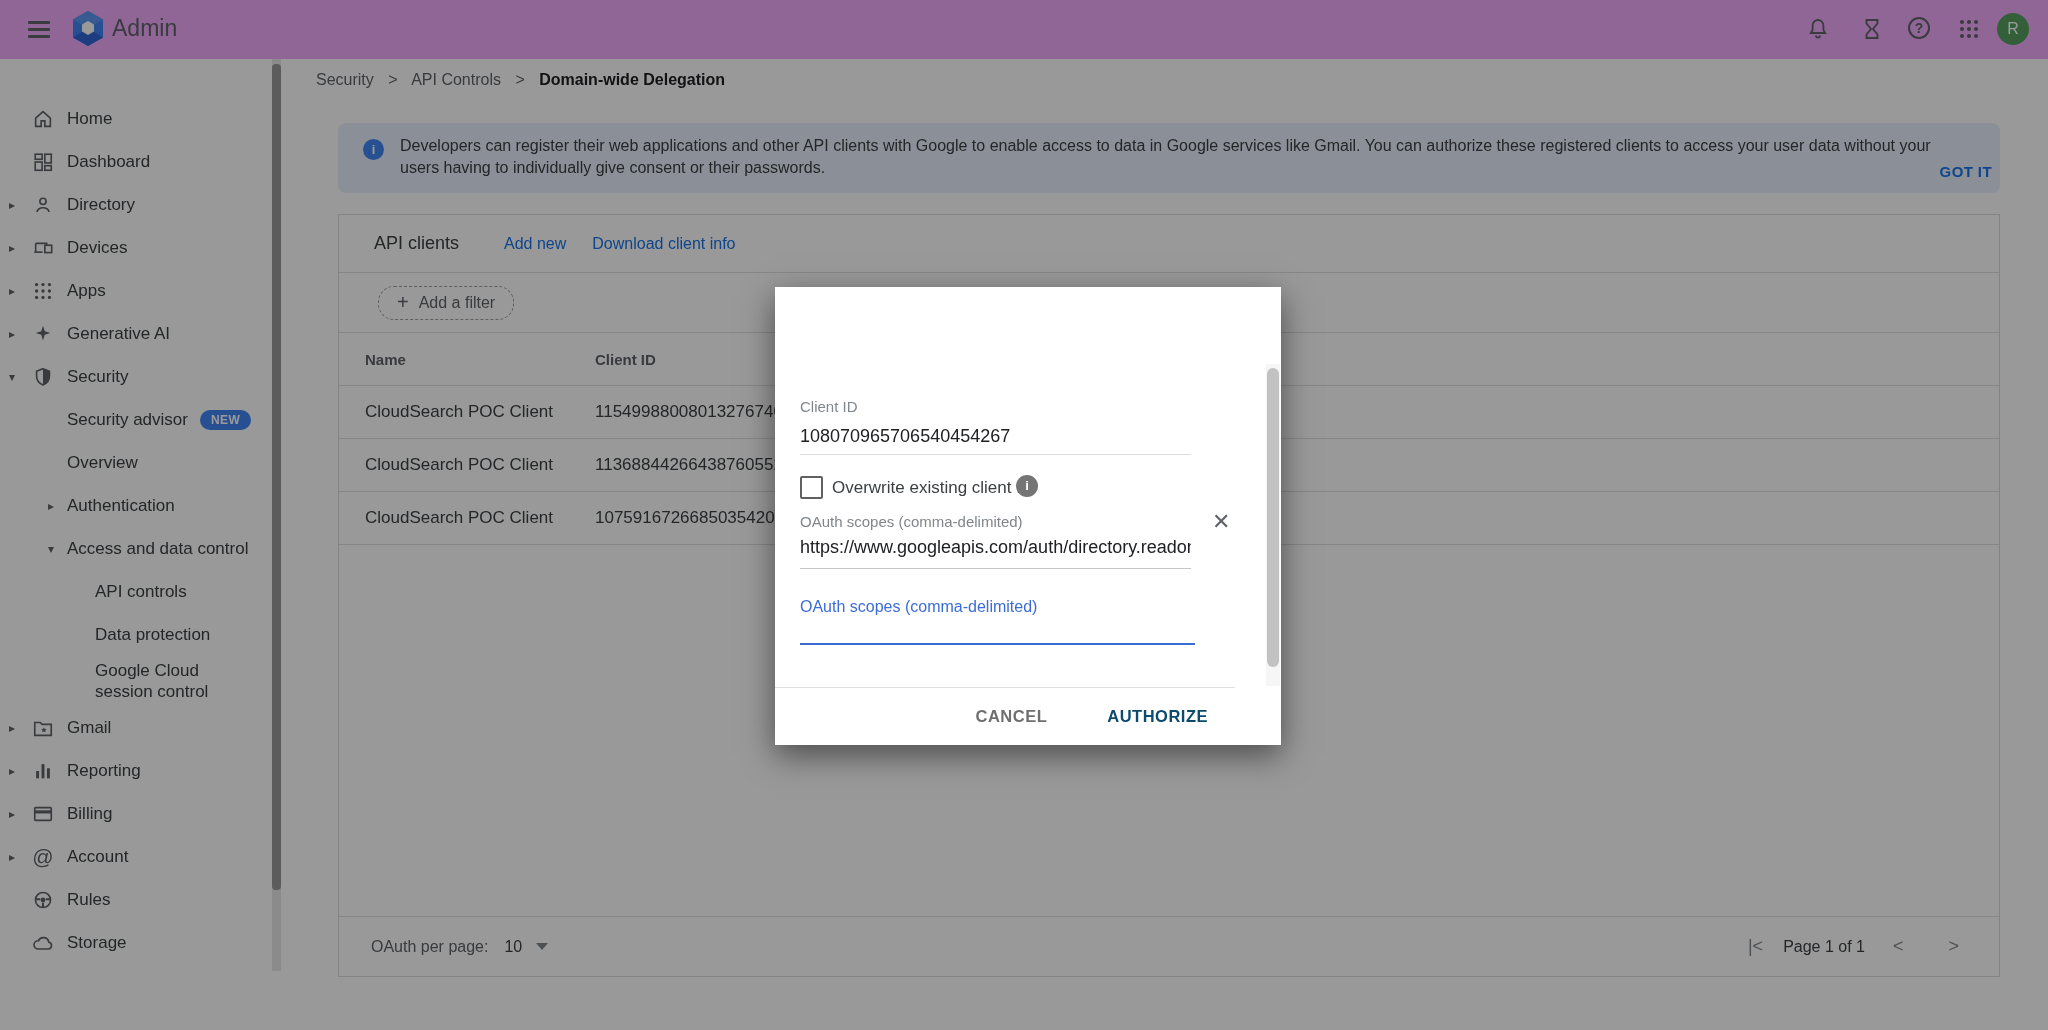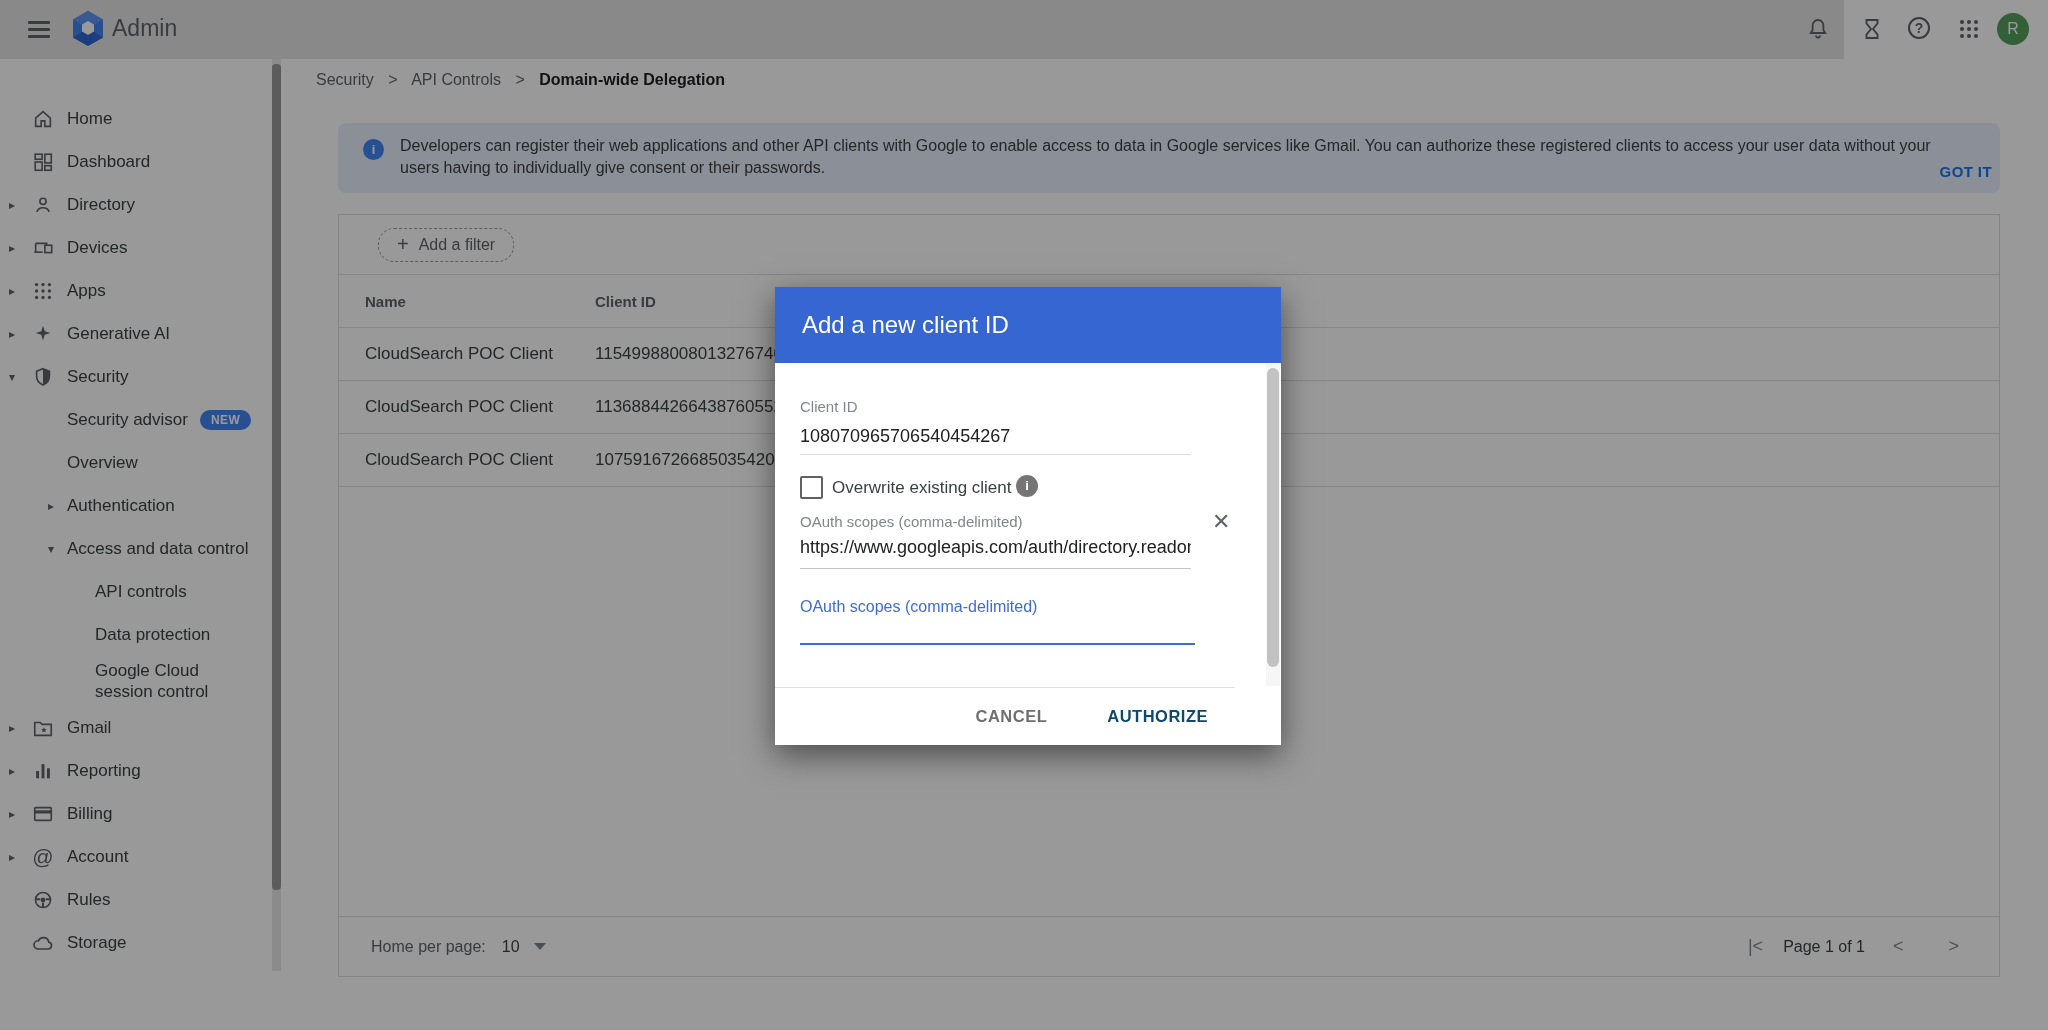--- a/index.html
+++ b/index.html
@@ -1,20 +1,20 @@
 <!DOCTYPE html>
 <html><head>
 <meta charset="utf-8">
 <style>
   html,body{margin:0;padding:0;background:#fff;}
   .screen{position:relative;width:2048px;height:1030px;overflow:hidden;background:#fff;
     font-family:"Liberation Sans","DejaVu Sans",sans-serif;color:#3c4043;}
 
   
-  .topbar{position:absolute;left:0;top:0;width:1844px;height:59px;background:#e5e5e5;z-index:2;}
+  .topbar{position:absolute;left:0;top:0;width:2048px;height:59px;background:#f0abfc;z-index:2;}
   .hamburger{position:absolute;left:28px;top:21px;width:22px;height:17px;cursor:pointer;}
   .hamburger span{display:block;height:2.6px;background:#5f6368;border-radius:1px;margin-bottom:4.4px;}
   .logo{position:absolute;left:70px;top:10px;width:36px;height:38px;}
   .admin-name{position:absolute;left:112px;top:15px;font-size:23px;color:#5f6368;}
   .searchbox{position:absolute;left:285px;top:5px;width:770px;height:47px;background:#f1f3f4;border-radius:8px;}
   .searchbox svg{position:absolute;left:22px;top:12px;}
   .searchbox input{position:absolute;left:56px;top:0;width:690px;height:47px;border:none;background:transparent;
     outline:none;font-size:19px;color:#3c4043;font-family:inherit;}
   .searchbox input::placeholder{color:#5f6368;}
   .tb-ic{position:absolute;top:17px;width:24px;height:24px;color:#5f6368;cursor:pointer;}
@@ -343,20 +343,25 @@
     <span class="current">Domain-wide Delegation</span>
   </div>
 
   <div class="banner">
     <i class="info-ic">i</i>
     <div class="msg">Developers can register their web applications and other API clients with Google to enable access to data in Google services like Gmail. You can authorize these registered clients to access your user data without your users having to individually give consent or their passwords.</div>
     <div class="gotit">GOT IT</div>
   </div>
 
   <div class="card">
+    <div class="card-head">
+      <span class="card-title">API clients</span>
+      <span class="card-link link-add">Add new</span>
+      <span class="card-link link-dl">Download client info</span>
+    </div>
     <div class="filter-row">
       <div class="filter-chip">
         <span class="plus">+</span>
         <span>Add a filter</span>
       </div>
     </div>
     <div class="thead">
       <span class="col-name">Name</span>
       <span class="col-id">Client ID</span>
     </div>
@@ -367,38 +372,35 @@
     <div class="trow">
       <span class="col-name">CloudSearch POC Client</span>
       <span class="col-id">113688442664387605523</span>
     </div>
     <div class="trow">
       <span class="col-name">CloudSearch POC Client</span>
       <span class="col-id">107591672668503542017</span>
     </div>
     <div class="card-spacer"></div>
     <div class="card-foot">
-      <span>Home per page:</span>
+      <span>OAuth per page:</span>
       <span class="rpp-val">10</span>
       <span class="caret-down"></span>
       <div class="pag">
         <span class="pg-btn">|&lt;</span>
         <span class="status">Page 1 of 1</span>
         <span class="pg-btn">&lt;</span>
         <span class="pg-btn" style="margin-left:45px;">&gt;</span>
       </div>
     </div>
   </div>
 
   <div class="overlay"></div>
 
   <div class="modal">
-    <div class="modal-head">
-      <div class="modal-title">Add a new client ID</div>
-    </div>
 
     <div class="m-label" style="top:111px;">Client ID</div>
     <div class="m-value" style="top:139px;">108070965706540454267</div>
     <div class="m-line" style="top:167px;"></div>
 
     <div class="checkbox"></div>
     <div class="cb-label">Overwrite existing client ID</div>
     <div class="m-info">i</div>
 
     <div class="m-label" style="top:226px;">OAuth scopes (comma-delimited)</div>

